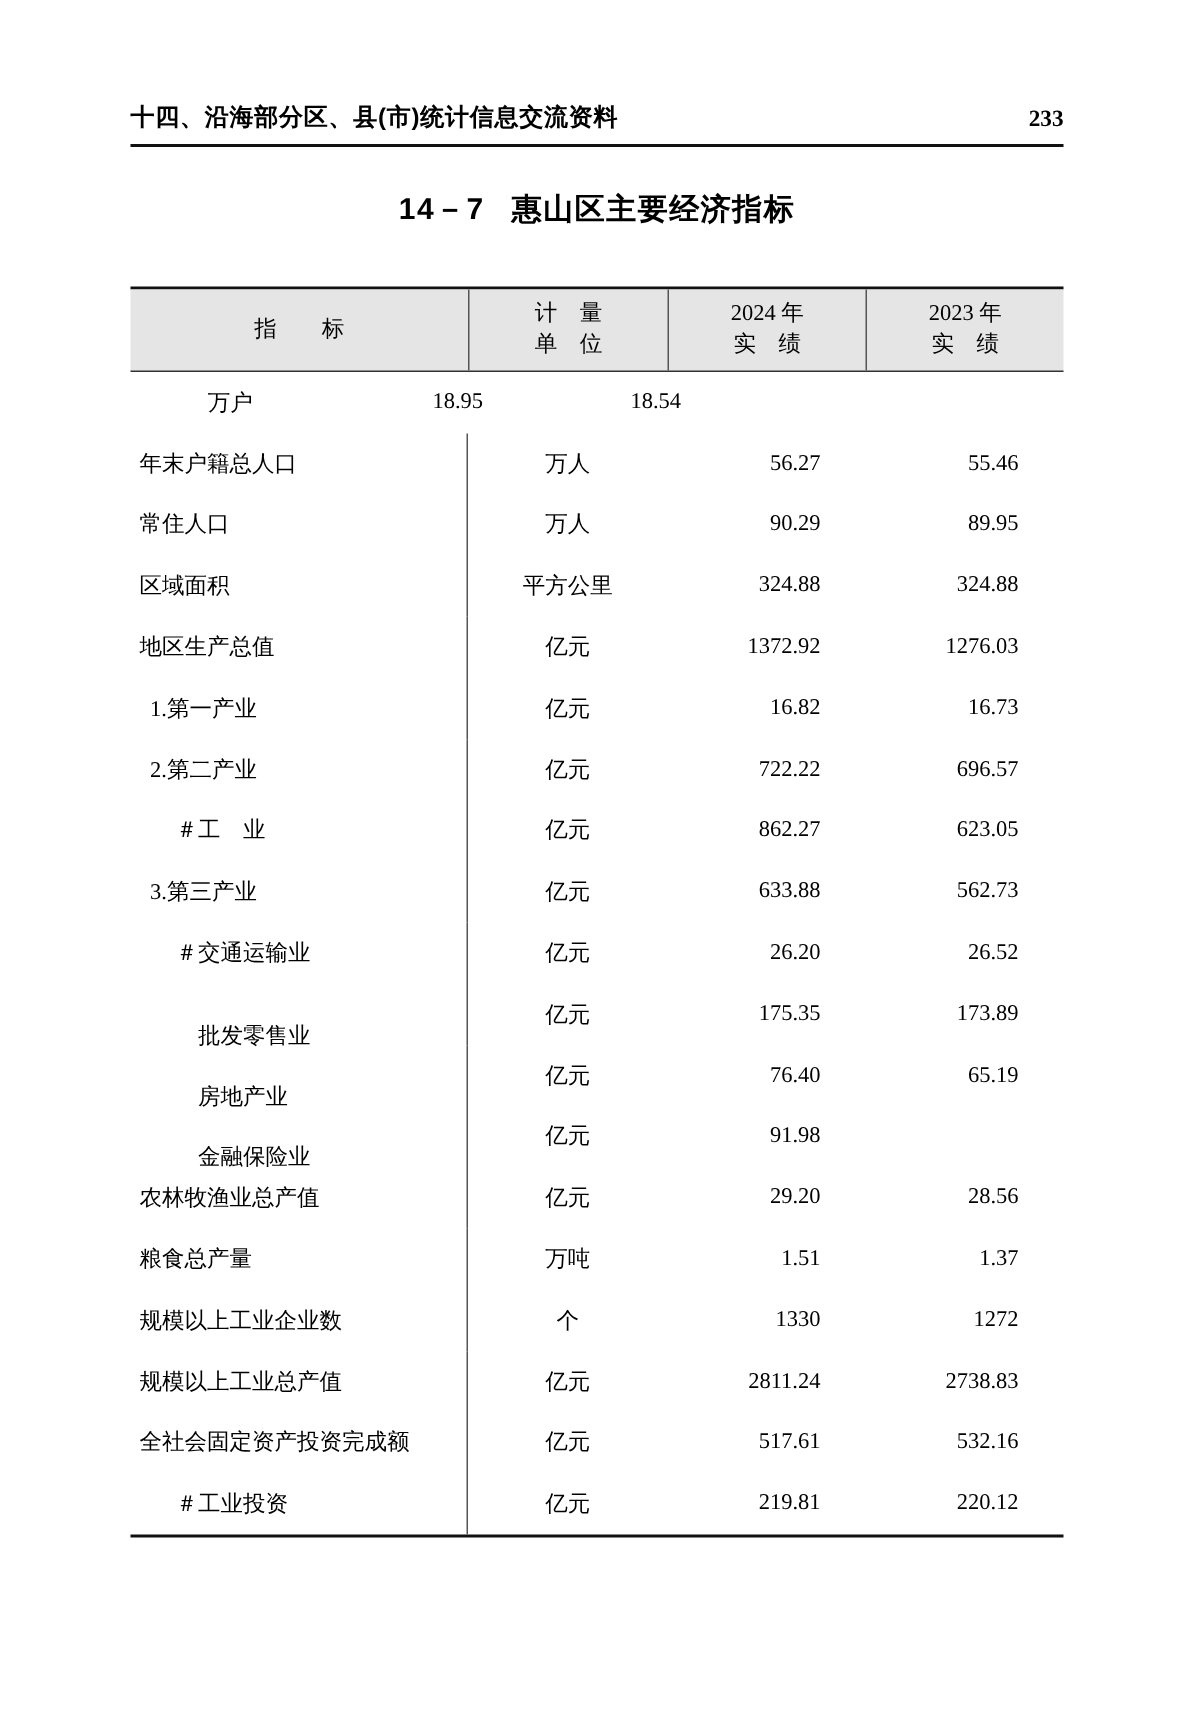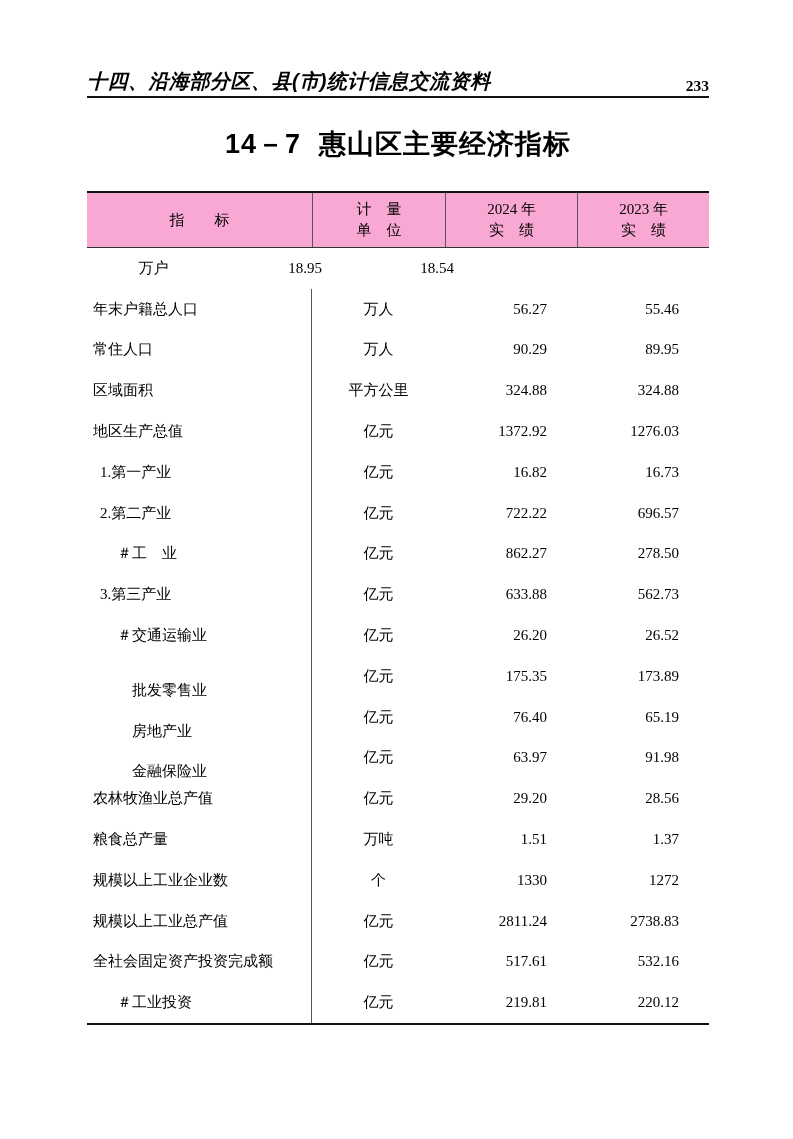--- a/index.html
+++ b/index.html
@@ -22,23 +22,22 @@
     left: 87px;
     top: 68px;
     width: 622px;
     display: flex;
     justify-content: space-between;
     align-items: flex-end;
   }
   .running-header .rh-left {
     font-family: "Liberation Sans", "DejaVu Sans", sans-serif;
     font-weight: bold;
-    font-size: 20px;
+    font-size: 16px;
     letter-spacing: 0.5px;
-    font-style: italic;
   }
   .running-header .rh-page {
     font-size: 15.5px;
     font-weight: bold;
     font-family: "Liberation Serif", "DejaVu Serif", serif;
   }
   .header-rule {
     position: absolute;
     left: 87px;
     top: 96px;
@@ -48,41 +47,41 @@
   }
 
   
   .doc-title {
     position: absolute;
     left: 87px;
     top: 126px;
     width: 622px;
     text-align: center;
     font-weight: bold;
-    font-size: 27px;
+    font-size: 20px;
     font-family: "Liberation Sans", "DejaVu Sans", sans-serif;
     letter-spacing: 1px;
     white-space: nowrap;
   }
   .doc-title .t-num { margin-right: 18px; }
 
   
   .stat-table {
     position: absolute;
     left: 87px;
     top: 191px;
     width: 622px;
     border-top: 2.6px solid #111111;
     border-bottom: 2.4px solid #111111;
     font-size: 15px;
   }
   .thead {
     display: flex;
     height: 55px;
-    background: #f9a8d4;
+    background: #e5e5e5;
     border-bottom: 1.6px solid #333333;
   }
   .thead .hcell {
     display: flex;
     flex-direction: column;
     justify-content: center;
     align-items: center;
     line-height: 21px;
     font-size: 15px;
   }
@@ -200,21 +199,21 @@
     <div class="cell c-num">722.22</div>
     <div class="cell c-num">696.57</div>
   </div>
 
   <div class="trow">
     <div class="cell c-ind">
       <span class="indent-2">＃工　业</span>
     </div>
     <div class="cell c-unit">亿元</div>
     <div class="cell c-num">862.27</div>
-    <div class="cell c-num">278.50</div>
+    <div class="cell c-num">623.05</div>
   </div>
 
   <div class="trow">
     <div class="cell c-ind">
       <span class="indent-1">3.第三产业</span>
     </div>
     <div class="cell c-unit">亿元</div>
     <div class="cell c-num">633.88</div>
     <div class="cell c-num">562.73</div>
   </div>
@@ -244,21 +243,20 @@
     <div class="cell c-unit">亿元</div>
     <div class="cell c-num">76.40</div>
     <div class="cell c-num">65.19</div>
   </div>
 
   <div class="trow">
     <div class="cell c-ind">
       <span class="indent-3">金融保险业</span>
     </div>
     <div class="cell c-unit">亿元</div>
-    <div class="cell c-num">63.97</div>
     <div class="cell c-num">91.98</div>
   </div>
 
   <div class="trow">
     <div class="cell c-ind">
       <span class="indent-0">农林牧渔业总产值</span>
     </div>
     <div class="cell c-unit">亿元</div>
     <div class="cell c-num">29.20</div>
     <div class="cell c-num">28.56</div>

